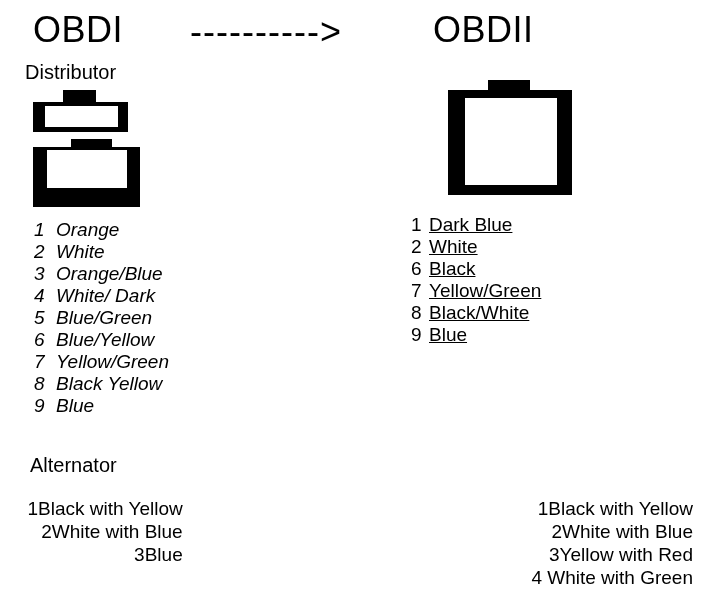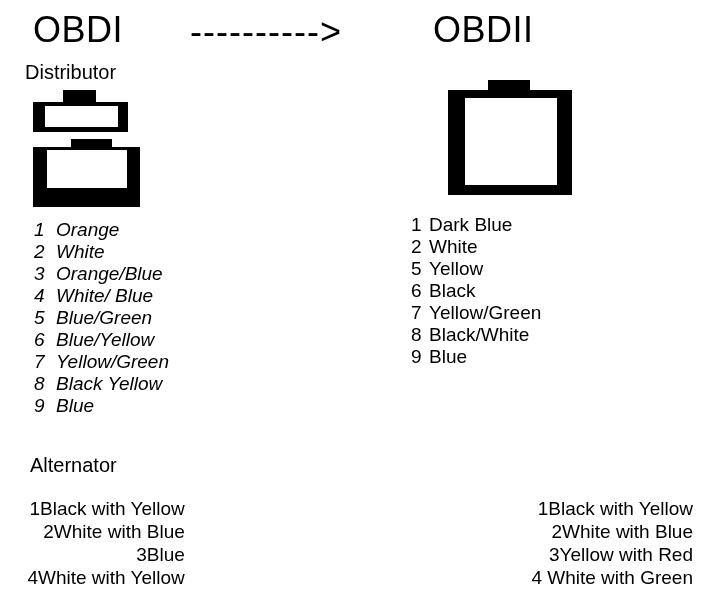--- a/index.html
+++ b/index.html
@@ -62,45 +62,43 @@
   <div class="plug-tab" style="left:488px; top:80px; width:42px; height:11px;"></div>
   <div class="plug-body" style="left:448px; top:90px; width:124px; height:105px;">
     <div class="plug-slot" style="left:17px; top:8px; width:92px; height:87px;"></div>
   </div>
 </div>
 
 <div id="dist-obd1-list" class="pin-list dist-list" style="left:34px; top:219px;font-style:italic;">
   <div class="pin-row"><span class="num">1</span><span class="lbl">Orange</span></div>
   <div class="pin-row"><span class="num">2</span><span class="lbl">White</span></div>
   <div class="pin-row"><span class="num">3</span><span class="lbl">Orange/Blue</span></div>
-  <div class="pin-row"><span class="num">4</span><span class="lbl">White/ Blue</span></div>
+  <div class="pin-row"><span class="num">4</span><span class="lbl">White/ Dark</span></div>
   <div class="pin-row"><span class="num">5</span><span class="lbl">Blue/Green</span></div>
   <div class="pin-row"><span class="num">6</span><span class="lbl">Blue/Yellow</span></div>
   <div class="pin-row"><span class="num">7</span><span class="lbl">Yellow/Green</span></div>
   <div class="pin-row"><span class="num">8</span><span class="lbl">Black Yellow</span></div>
   <div class="pin-row"><span class="num">9</span><span class="lbl">Blue</span></div>
 </div>
 
-<div id="dist-obd2-list" class="pin-list dist-list" style="left:411px; top:214px;">
+<div id="dist-obd2-list" class="pin-list dist-list" style="left:411px; top:214px;text-decoration:underline;">
   <div class="pin-row"><span class="num">1</span><span class="lbl">Dark Blue</span></div>
   <div class="pin-row"><span class="num">2</span><span class="lbl">White</span></div>
-  <div class="pin-row"><span class="num">5</span><span class="lbl">Yellow</span></div>
   <div class="pin-row"><span class="num">6</span><span class="lbl">Black</span></div>
   <div class="pin-row"><span class="num">7</span><span class="lbl">Yellow/Green</span></div>
   <div class="pin-row"><span class="num">8</span><span class="lbl">Black/White</span></div>
   <div class="pin-row"><span class="num">9</span><span class="lbl">Blue</span></div>
 </div>
 
 <div class="abs section-label" style="left:30px; top:454px;">Alternator</div>
 
 <div id="alt-obd1-list" class="pin-list alt-list" style="left:13px; top:497px;">
   <div class="pin-row"><span class="num">1</span><span class="lbl">Black with Yellow</span></div>
   <div class="pin-row"><span class="num">2</span><span class="lbl">White with Blue</span></div>
   <div class="pin-row"><span class="num">3</span><span class="lbl">Blue</span></div>
-  <div class="pin-row"><span class="num">4</span><span class="lbl">White with Yellow</span></div>
 </div>
 
 <div id="alt-obd2-list" class="pin-list alt-list" style="left:520px; top:497px;">
   <div class="pin-row"><span class="num">1</span><span class="lbl">Black with Yellow</span></div>
   <div class="pin-row"><span class="num">2</span><span class="lbl">White with Blue</span></div>
   <div class="pin-row"><span class="num">3</span><span class="lbl">Yellow with Red</span></div>
   <div class="pin-row"><span class="num">4</span><span class="lbl"> White with Green</span></div>
 </div>
 
 </body></html>

